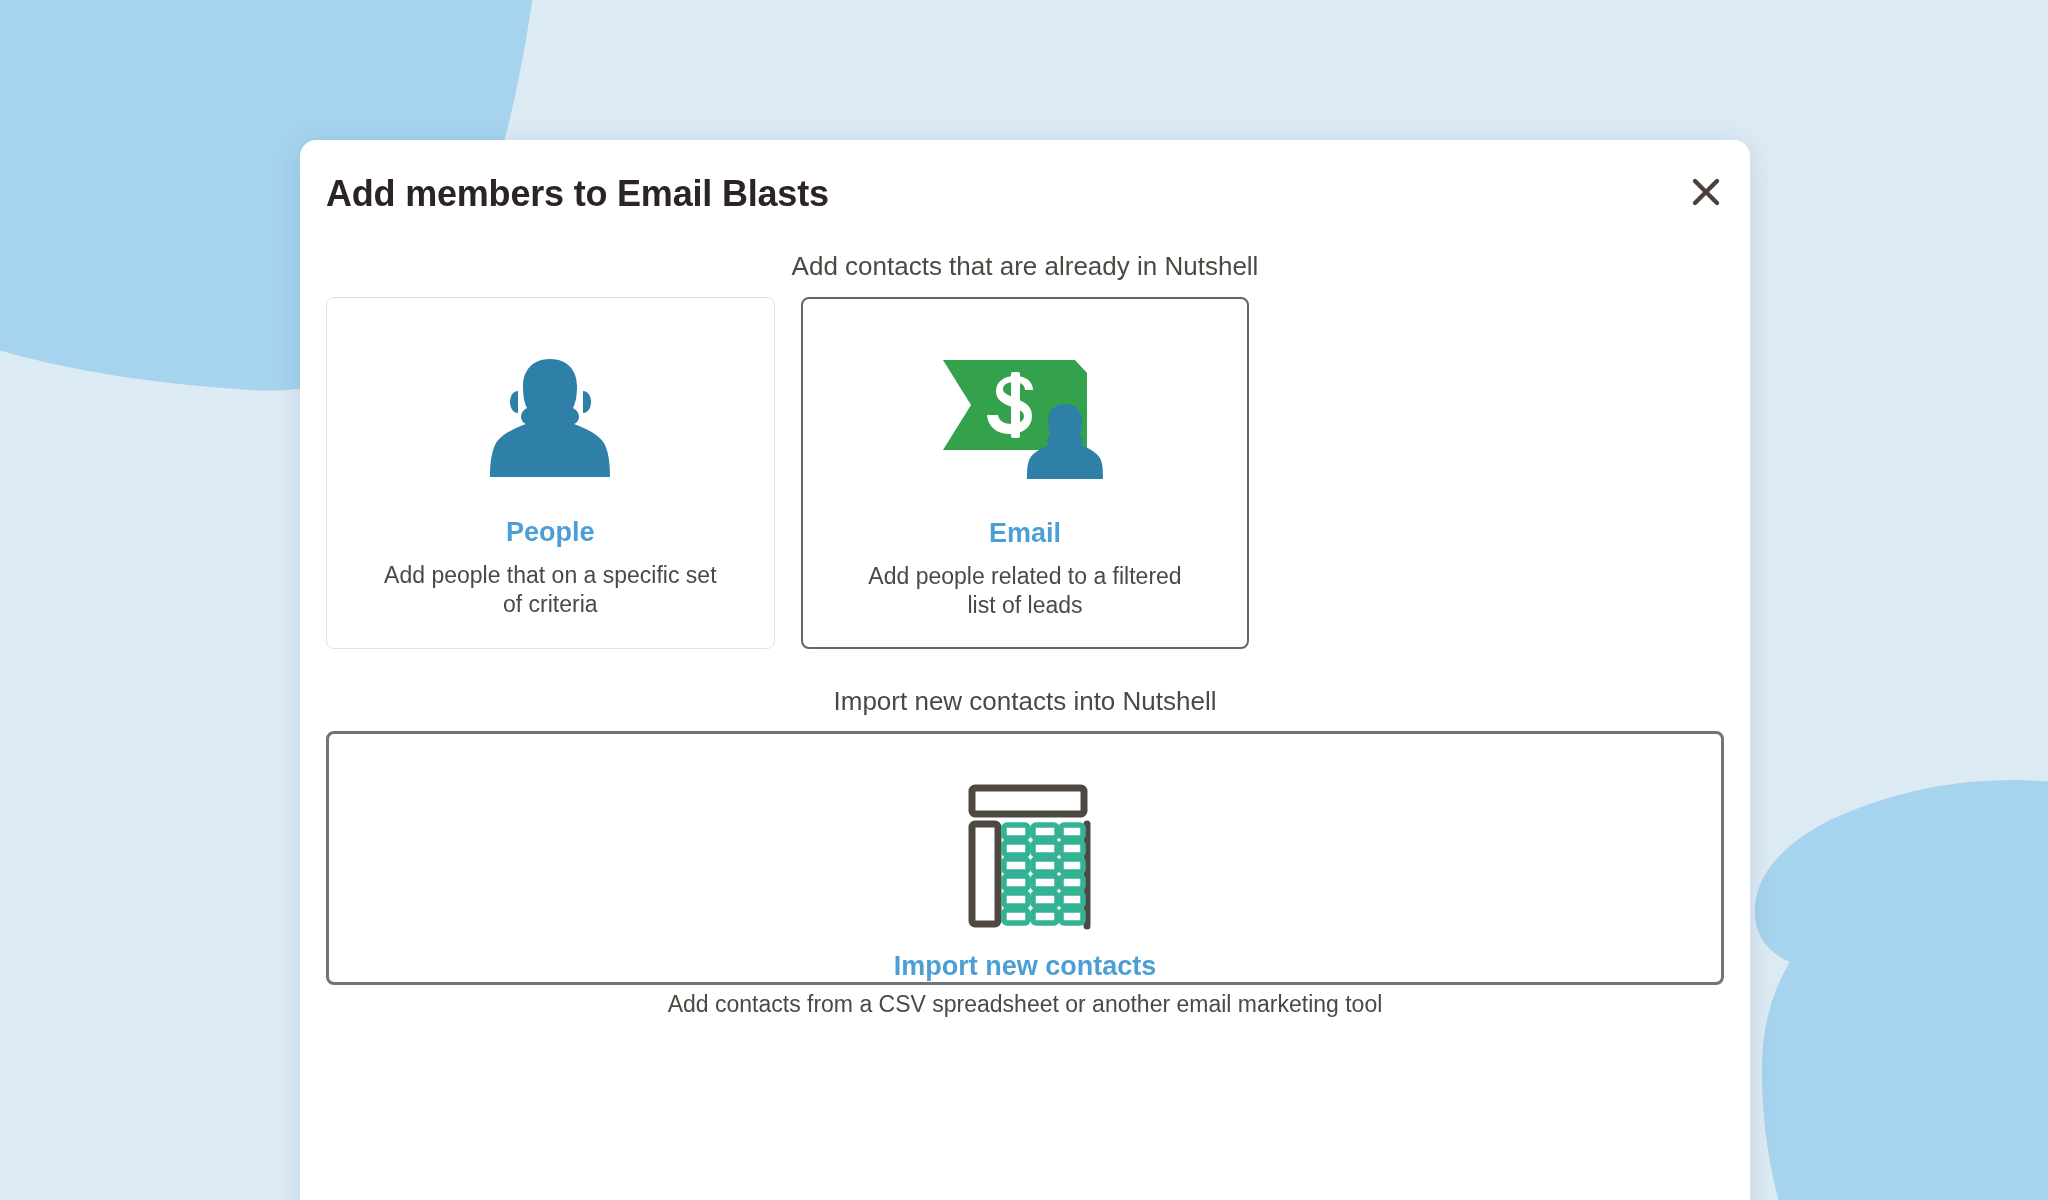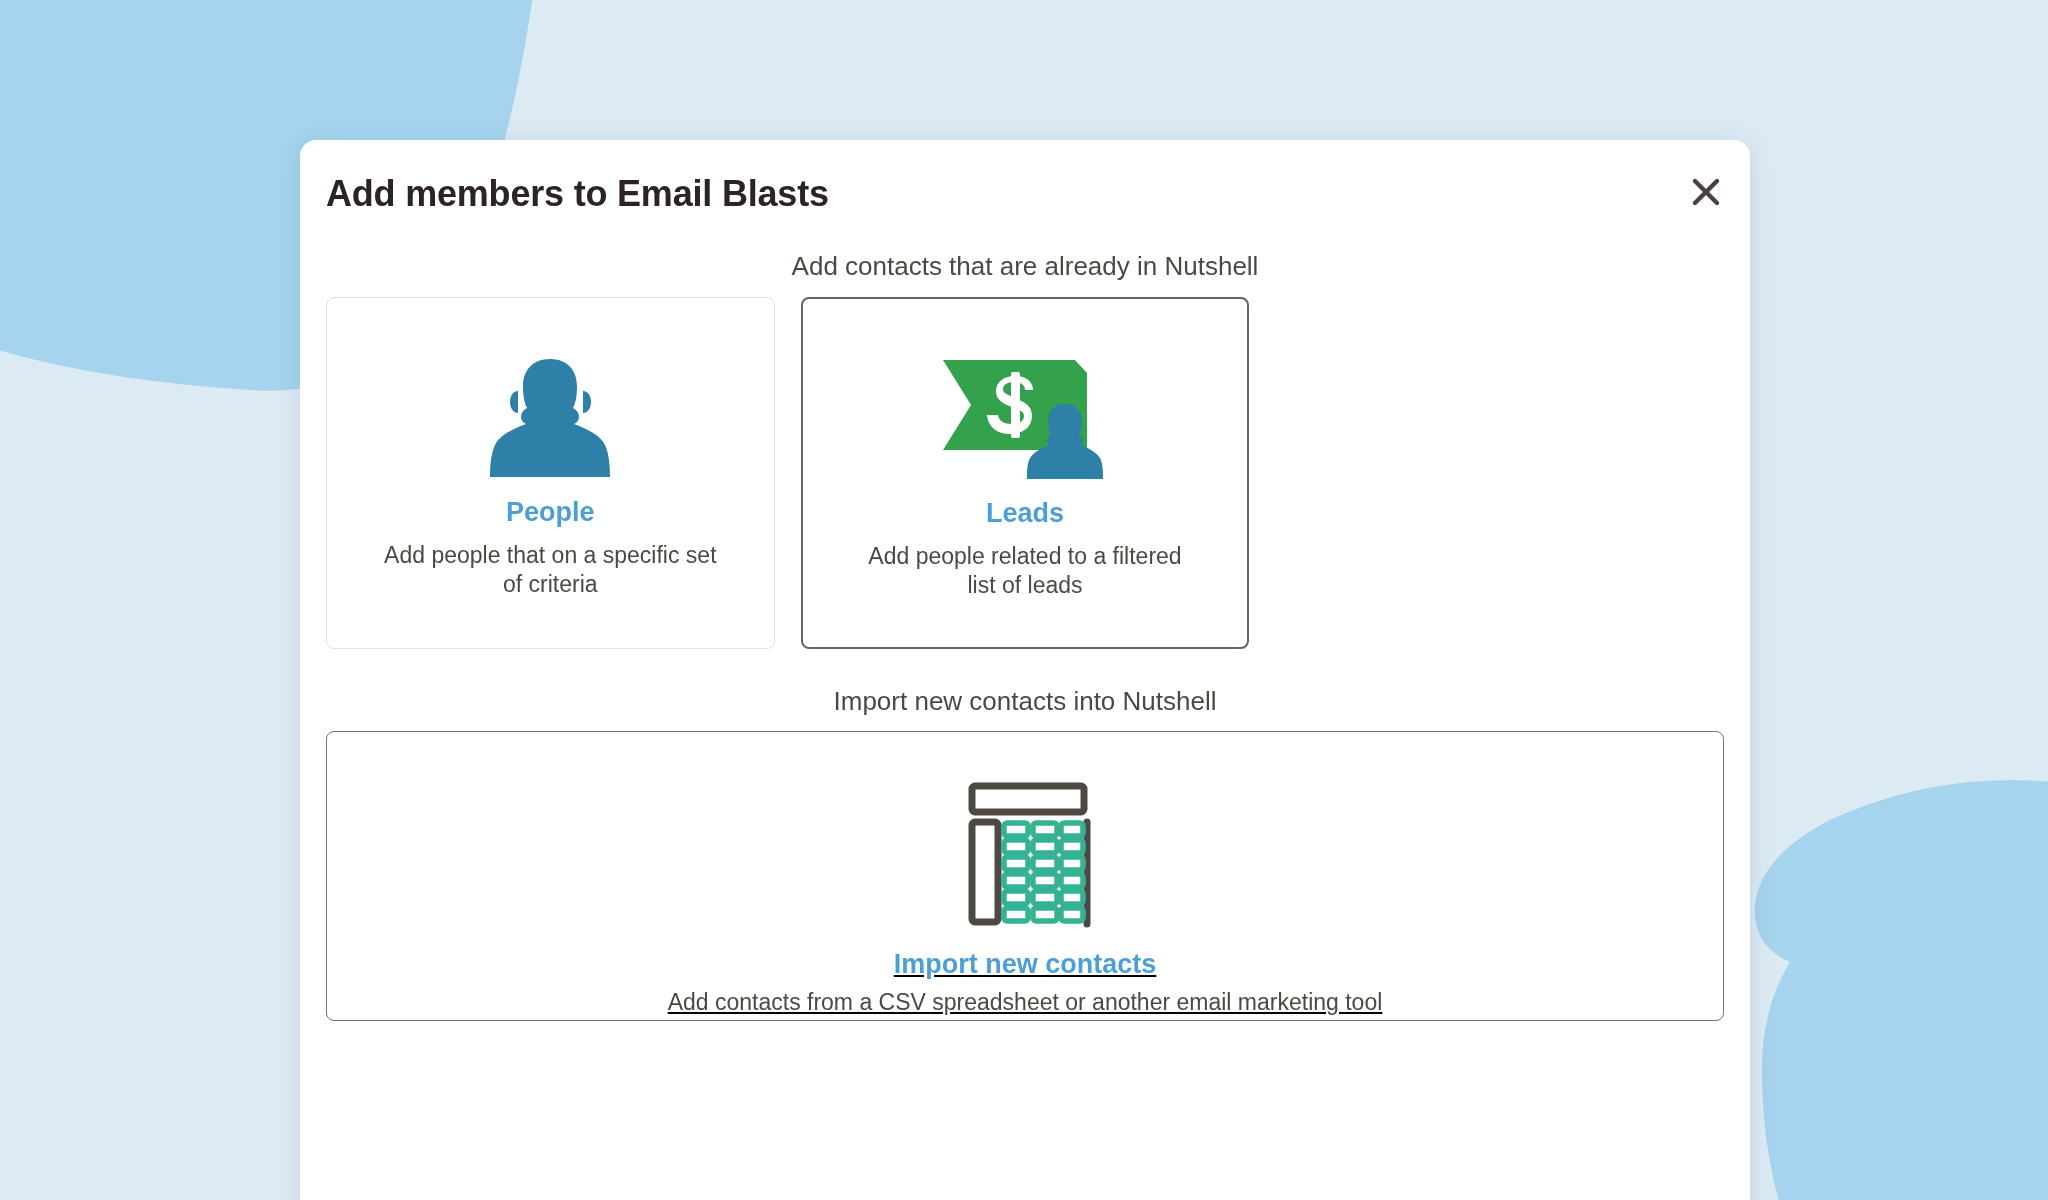--- a/index.html
+++ b/index.html
@@ -75,41 +75,40 @@
   .source-card.is-hovered { border:2px solid #6e625c; }
 
   .card-icon {
     height:140px;
     display:flex; align-items:center; justify-content:center;
   }
   .card-icon svg { display:block; }
 
   .card-title {
     font-size:27px; font-weight:bold; color:#4b9fd5;
-    margin-top:8px;
+    margin-top:28px;
     line-height:1.2;
   }
 
   .card-desc {
     font-size:23px; color:#4e4842;
     text-align:center; line-height:1.28;
     margin-top:13px;
     max-width:340px;
   }
 
   
   #import-card {
-    border:1px solid #737373;
+    border:3px solid #737373;
     border-radius:8px;
     background:#fff;
-    height:290px;
+    height:254px;
     display:flex; flex-direction:column; align-items:center;
     cursor:pointer;
     padding-top:48px;
-    text-decoration:underline;
   }
   #import-icon { display:flex; align-items:center; justify-content:center; }
   #import-icon svg { display:block; }
   #import-title {
     font-size:27px; font-weight:bold; color:#4b9fd5;
     margin-top:20px; line-height:1.2;
   }
   #import-desc {
     font-size:23px; color:#4e4842; margin-top:8px; line-height:1.28;
   }
@@ -174,21 +173,21 @@
             <path d="M96 38c0-9-8-14-18-14-11 0-19 6-19 15 0 8 5 12 16 16 9 3 12 5 12 9
               0 5-5 8-12 8-8 0-13-3-14-9H50c1 12 10 19 23 19 13 0 22-7 22-18
               0-9-5-13-17-18-9-4-12-5-12-9 0-4 4-7 11-7 6 0 11 3 11 8z"></path>
           </g>
 
           <path fill="#2f80a8" d="M128 52c-11 0-17 7-17 17 0 6 1 10 3 14-3 1-4 3-4 5 0 2 1 4 3 5
             -9 3-17 8-20 13-3 6-3 13-3 21h76c0-8 0-15-3-21-3-5-11-10-20-13 2-1 3-3 3-5
             0-2-1-4-4-5 2-4 3-8 3-14 0-10-6-17-17-17z"></path>
         </svg>
       </div>
-      <div class="card-title">Leads</div>
+      <div class="card-title">Email</div>
       <div class="card-desc">Add people related to a filtered list of leads</div>
     </div>
 
   </div>
 
   <div class="section-label">Import new contacts into Nutshell</div>
 
   <div id="import-card">
     <div id="import-icon">
       <svg width="142" height="148" viewBox="0 0 142 148" xmlns="http://www.w3.org/2000/svg">

